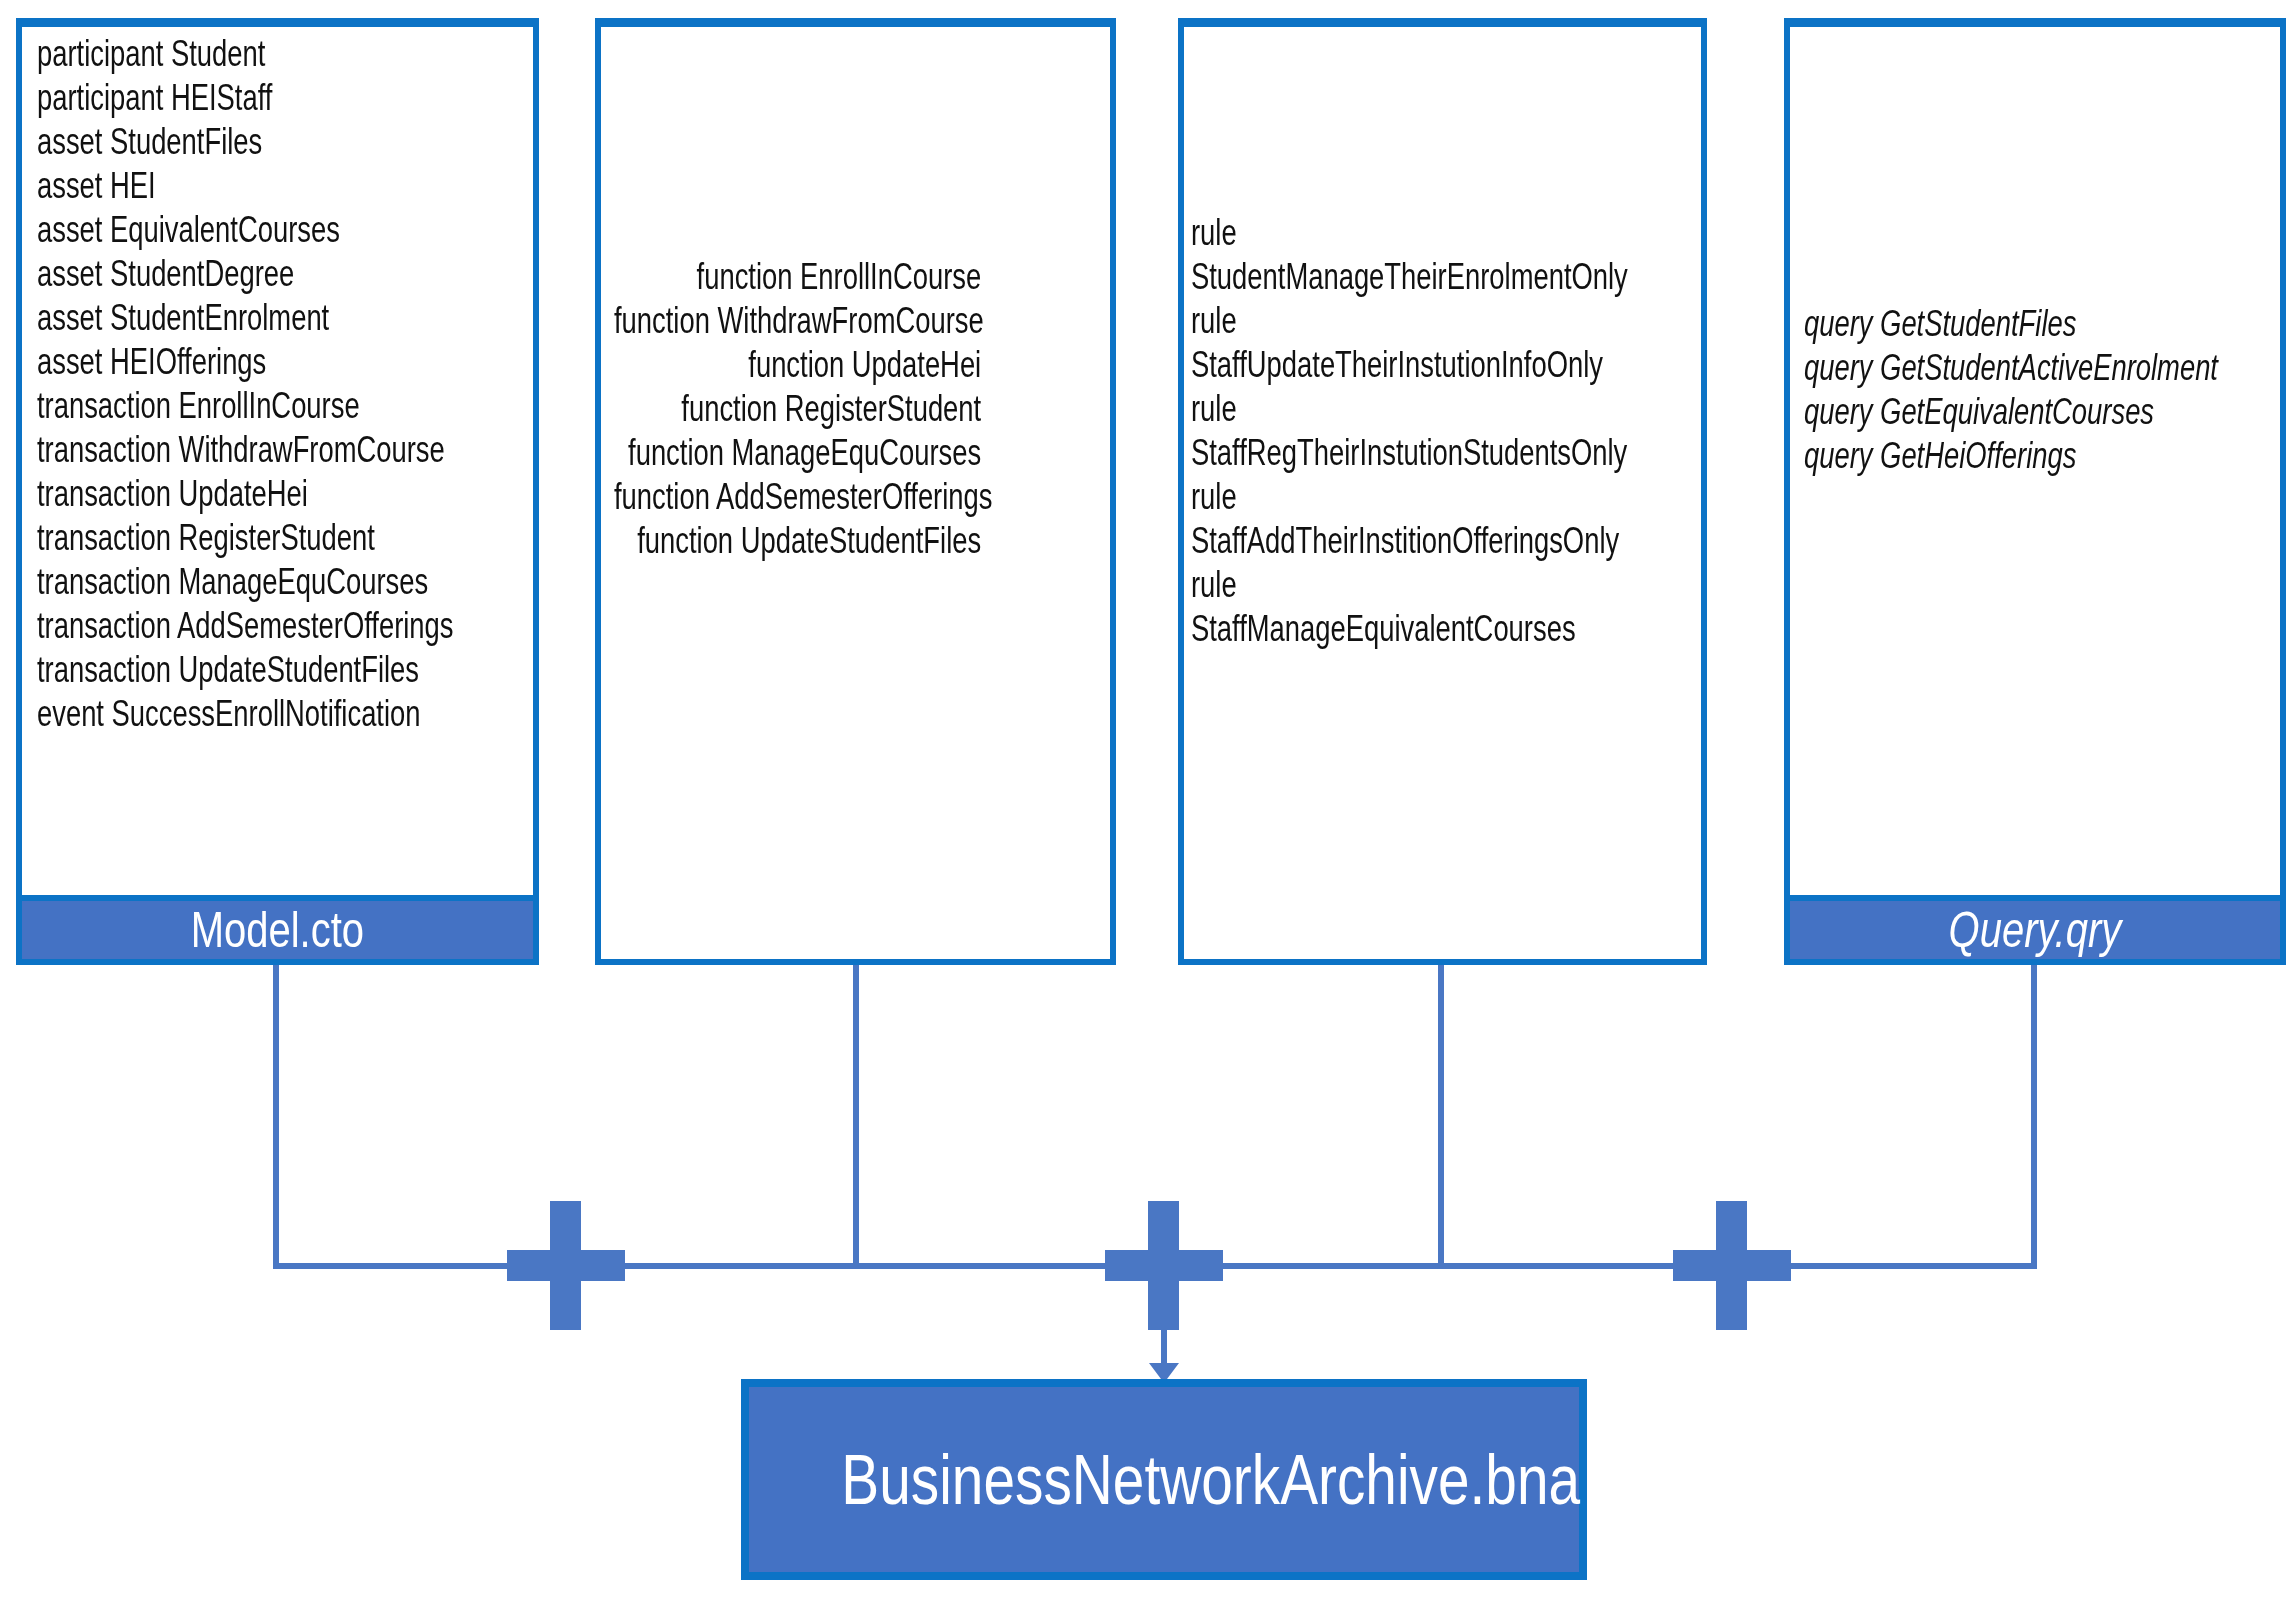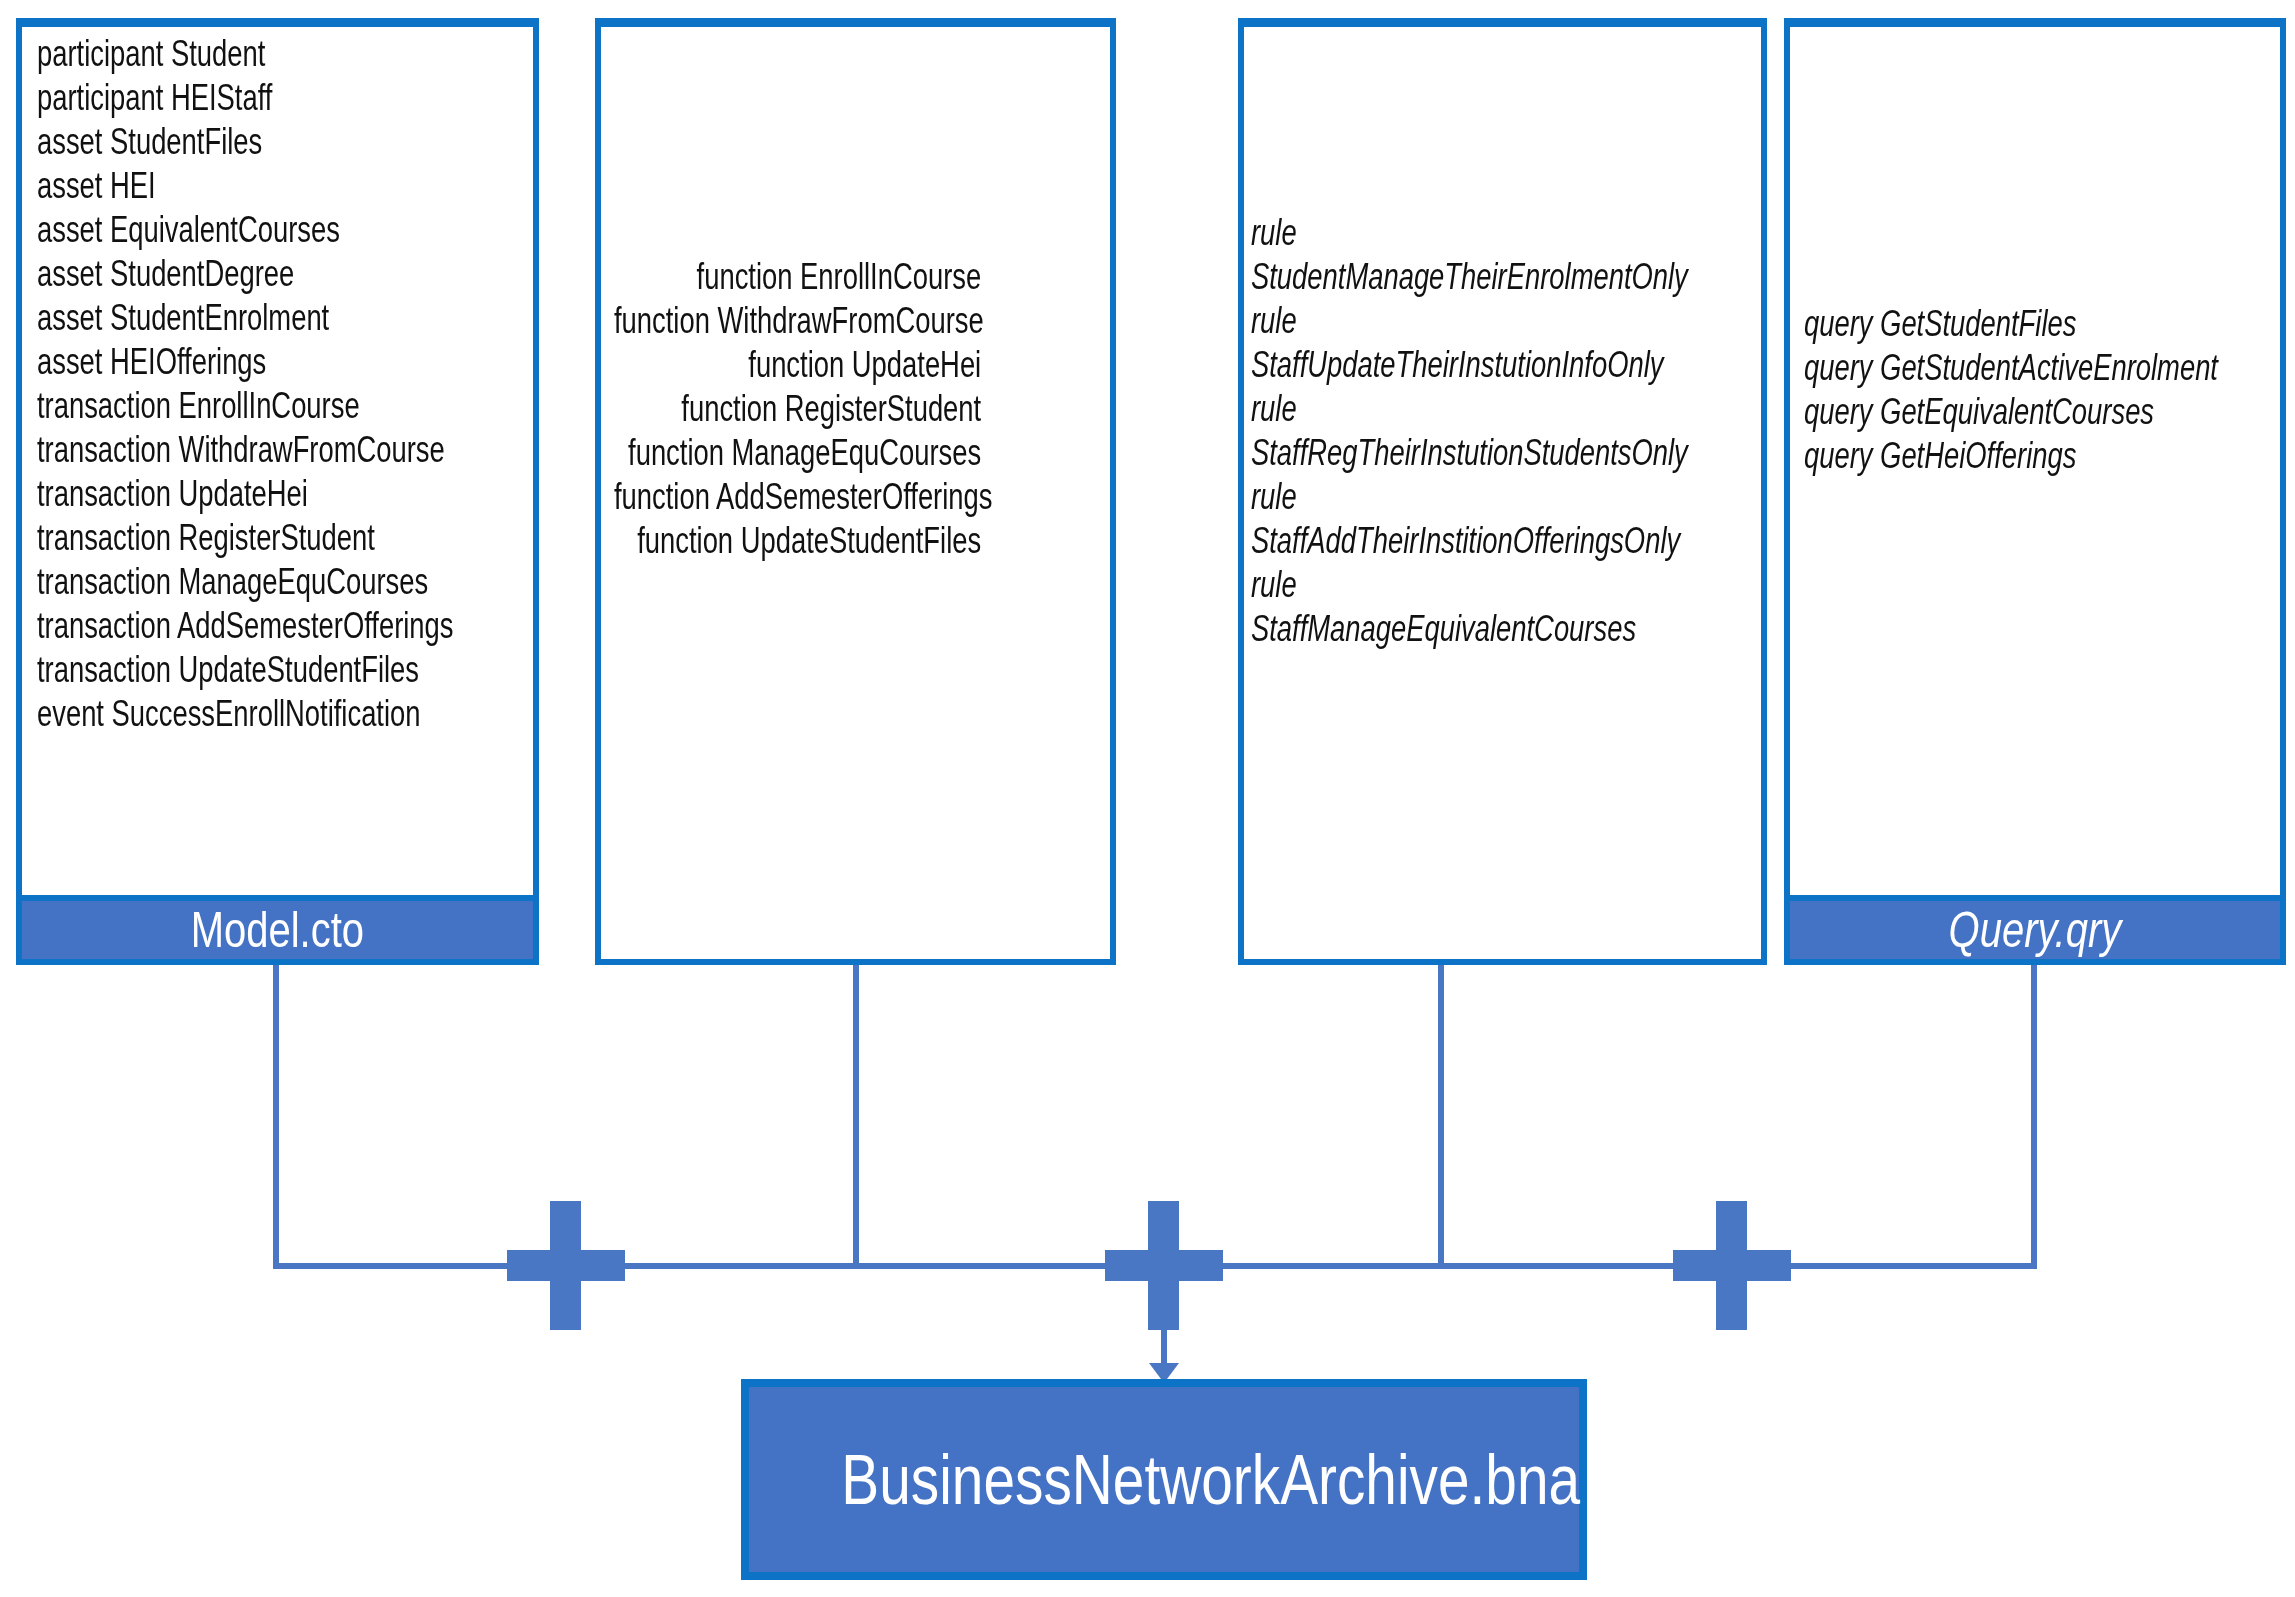--- a/index.html
+++ b/index.html
@@ -79,21 +79,21 @@
   }
   .output-label{
     color:var(--titletext);
     font-size:71px;
     white-space:nowrap;
     transform:scaleX(0.8);
   }
   
   #box-model  {left:15.6px;   width:523px;}
   #box-script {left:595px;  width:521px;text-align:right;}
-  #box-access {left:1238px; width:529px;font-style:italic;}
+  #box-access {left:1178px; width:529px;}
   #box-query  {left:1784px; width:502px;font-style:italic;}
   #box-model  .box-content{padding:5.7px   0 0 15.6px;}
   #box-script .box-content{padding:228px 0 0 12.8px;}
   #box-access .box-content{padding:184px 0 0 7px;}
   #box-query  .box-content{padding:275px 0 0 14px;}
   #stub-model {left:273px;}
   #stub-script{left:853px;}
   #stub-access{left:1438px;}
   #stub-query {left:2031px;}
   #plus-1{left:507px;}

